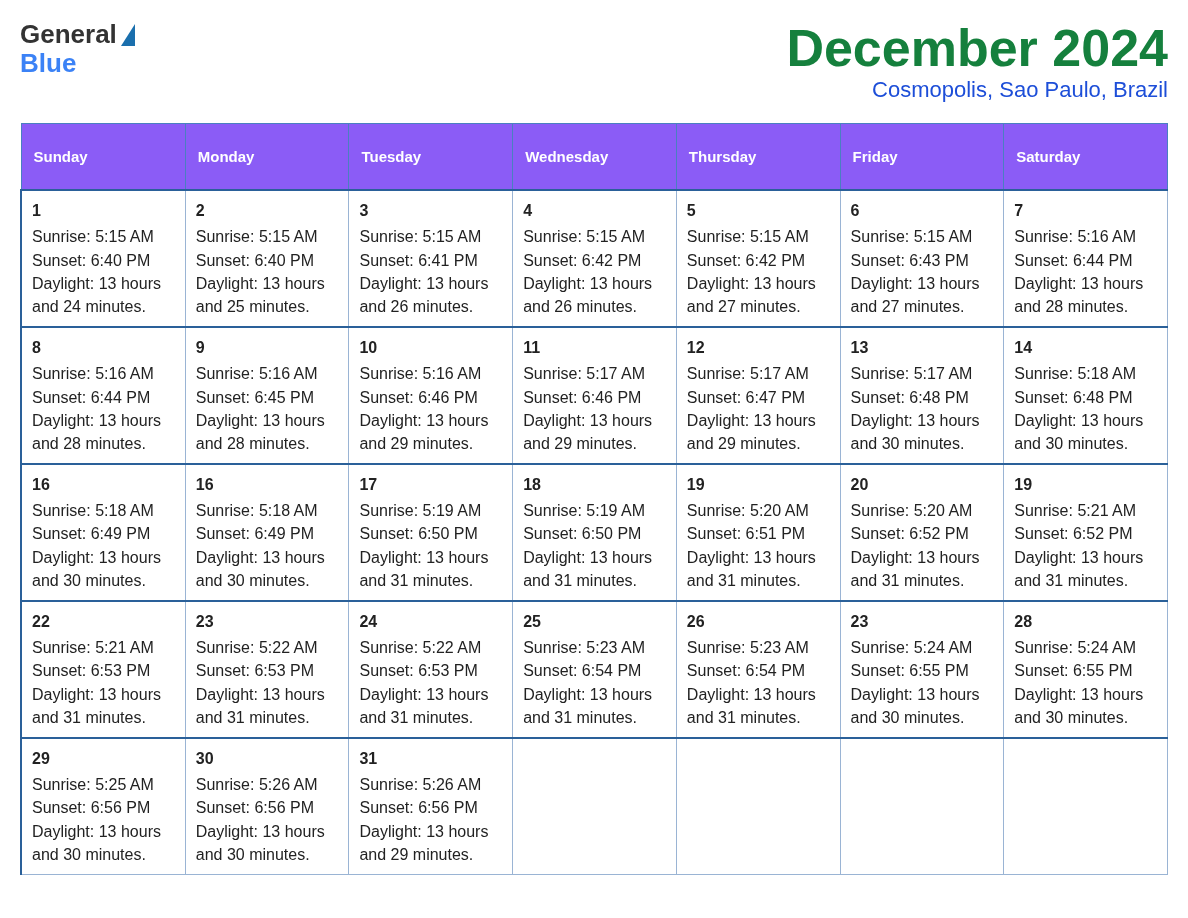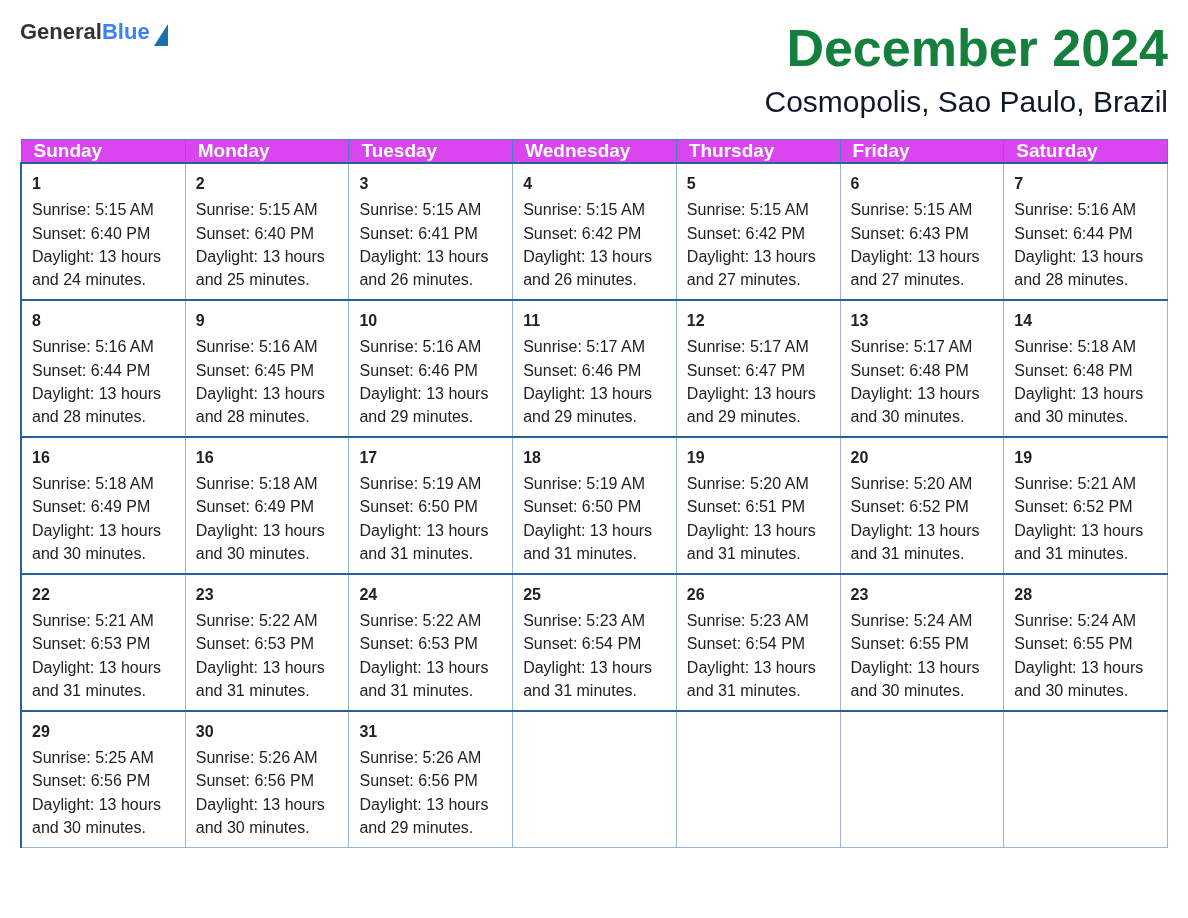--- a/index.html
+++ b/index.html
@@ -16,22 +16,22 @@
       align-items: flex-start;
       margin-bottom: 20px;
     }
     .logo {
       display: flex;
       align-items: center;
       gap: 4px;
     }
     .logo-text {
       display: flex;
-      flex-direction: row;
-      font-size: 22px;
+      flex-direction: column;
+      font-size: 26px;
       font-weight: bold;
       line-height: 1.1;
     }
     .logo-general { color: #333; }
     .logo-blue { color: #3b82f6; }
     .logo-triangle {
       width: 0;
       height: 0;
       border-left: 14px solid transparent;
       border-bottom: 22px solid #1a6fad;
@@ -41,35 +41,35 @@
     .title-block {
       text-align: right;
     }
     .month-title {
       font-size: 52px;
       font-weight: bold;
       color: #15803d;
       line-height: 1.1;
     }
     .location {
-      font-size: 30px;
-      color: #0f172a;
-      margin-top: 8px;
+      font-size: 22px;
+      color: #1d4ed8;
+      margin-top: 0;
     }
     .calendar {
       width: 100%;
       border-collapse: collapse;
       border: 1px solid #4a7fc1;
     }
     .calendar thead tr th {
-      background: #d946ef;
+      background: #8b5cf6;
       color: #fff;
-      font-size: 19px;
-      font-weight: bold;
-      padding: 0 12px;
+      font-size: 15px;
+      font-weight: bold;
+      padding: 24px 12px;
       text-align: left;
       border: 1px solid #4a7fc1;
     }
     .calendar tbody tr td {
       vertical-align: top;
       padding: 8px 10px;
       border: 1px solid #9ab4d4;
       min-width: 148px;
       min-height: 100px;
       background: #fff;

